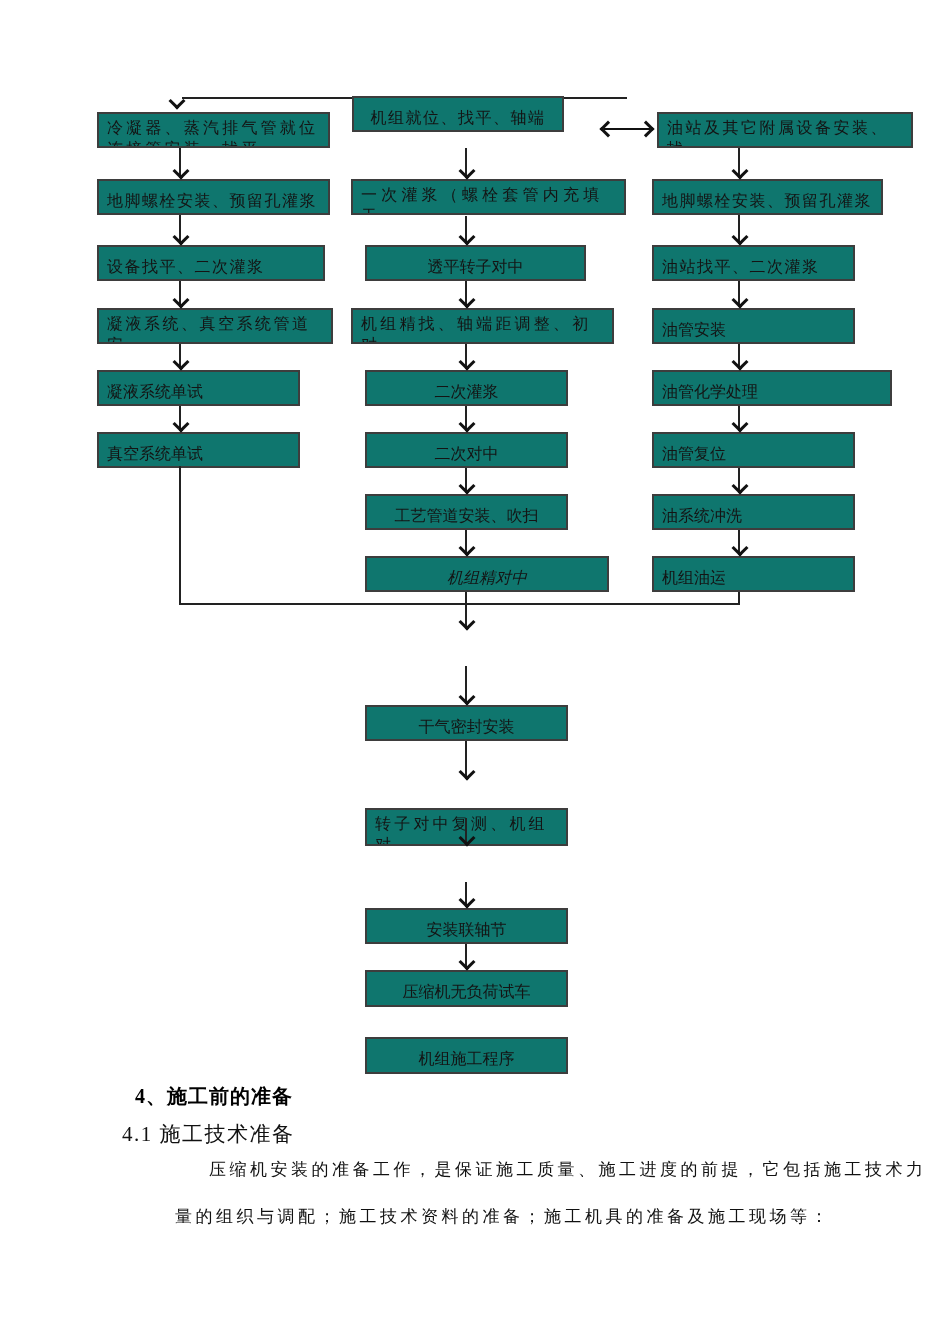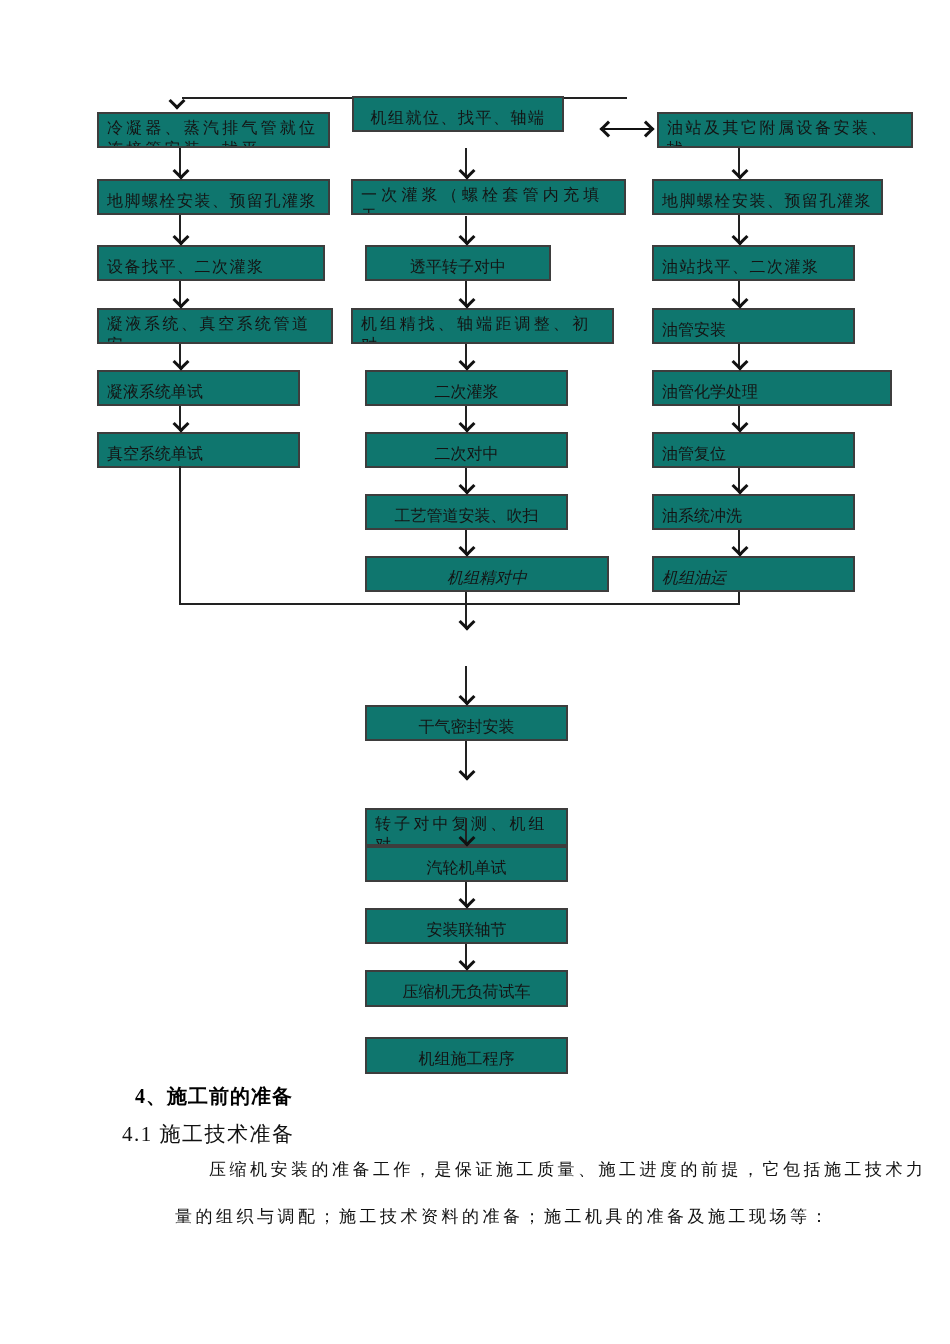--- a/index.html
+++ b/index.html
@@ -66,47 +66,46 @@
   <div class="b two ls2" style="left:657px;top:112px;width:256px;">油站及其它附属设备安装、找
 平</div>
   <div class="dbl" style="left:604px;top:128px;width:46px;"></div>
 
   <div class="b ls1" style="left:97px;top:179px;width:233px;">地脚螺栓安装、预留孔灌浆</div>
   <div class="b two ls4" style="left:351px;top:179px;width:275px;">一次灌浆（螺栓套管内充填干
 砂）撒）</div>
   <div class="b ls1" style="left:652px;top:179px;width:231px;">地脚螺栓安装、预留孔灌浆</div>
 
   <div class="b ls1" style="left:97px;top:245px;width:228px;">设备找平、二次灌浆</div>
-  <div class="b ctr" style="left:365px;top:245px;width:186px;">透平转子对中</div>
+  <div class="b ctr" style="left:365px;top:245px;width:221px;">透平转子对中</div>
   <div class="b ls1" style="left:652px;top:245px;width:203px;">油站找平、二次灌浆</div>
 
   <div class="b two ls2" style="left:97px;top:308px;width:236px;">凝液系统、真空系统管道安
 装</div>
   <div class="b two ls3" style="left:351px;top:308px;width:263px;">机组精找、轴端距调整、初对
 中</div>
   <div class="b" style="left:652px;top:308px;width:203px;">油管安装</div>
 
   <div class="b" style="left:97px;top:370px;width:203px;">凝液系统单试</div>
   <div class="b ctr" style="left:365px;top:370px;width:203px;">二次灌浆</div>
   <div class="b" style="left:652px;top:370px;width:240px;">油管化学处理</div>
 
   <div class="b" style="left:97px;top:432px;width:203px;">真空系统单试</div>
   <div class="b ctr" style="left:365px;top:432px;width:203px;">二次对中</div>
   <div class="b" style="left:652px;top:432px;width:203px;">油管复位</div>
 
   <div class="b ctr" style="left:365px;top:494px;width:203px;">工艺管道安装、吹扫</div>
   <div class="b" style="left:652px;top:494px;width:203px;">油系统冲洗</div>
 
   <div class="b ctr" style="left:365px;top:556px;width:244px;font-style:italic;">机组精对中</div>
-  <div class="b" style="left:652px;top:556px;width:203px;font-style:italic;">机组油运</div>
+  <div class="b" style="left:652px;top:556px;width:203px;">机组油运</div>
 
   <div class="b ctr" style="left:365px;top:705px;width:203px;">干气密封安装</div>
   <div class="b two ls3" style="left:365px;top:780px;width:203px;height:38px;margin-top:28px;">转子对中复测、机组对
 中</div>
-  <div class="b ctr" style="left:365px;top:846px;width:203px;">汽轮机单试</div>
   <div class="b ctr" style="left:365px;top:908px;width:203px;">安装联轴节</div>
   <div class="b ctr" style="left:365px;top:970px;width:203px;height:37px;">压缩机无负荷试车</div>
   <div class="b ctr" style="left:365px;top:1037px;width:203px;height:37px;">机组施工程序</div>
 
   <div class="ad" style="left:179px;top:148px;height:27px;"></div>
   <div class="ad" style="left:179px;top:215px;height:26px;"></div>
   <div class="ad" style="left:179px;top:281px;height:23px;"></div>
   <div class="ad" style="left:179px;top:344px;height:22px;"></div>
   <div class="ad" style="left:179px;top:406px;height:22px;"></div>
 

